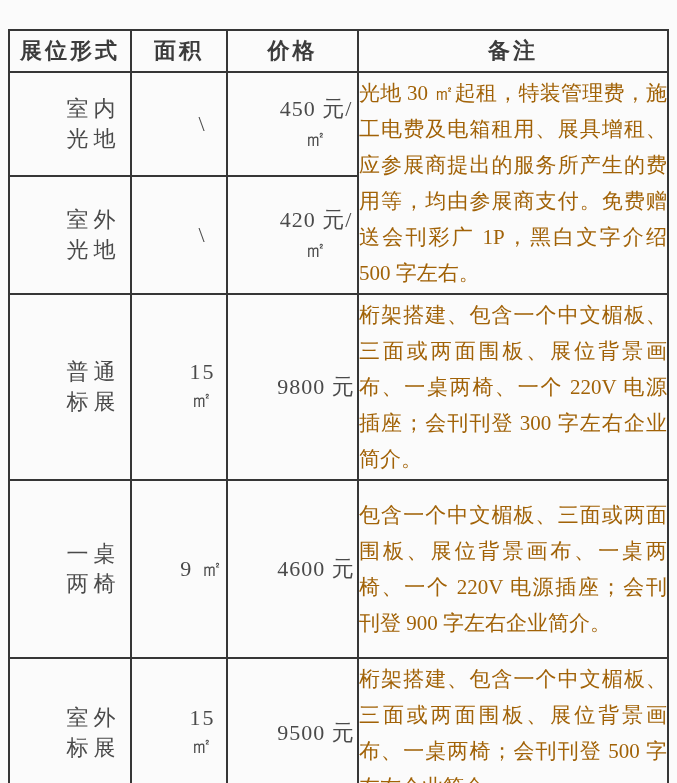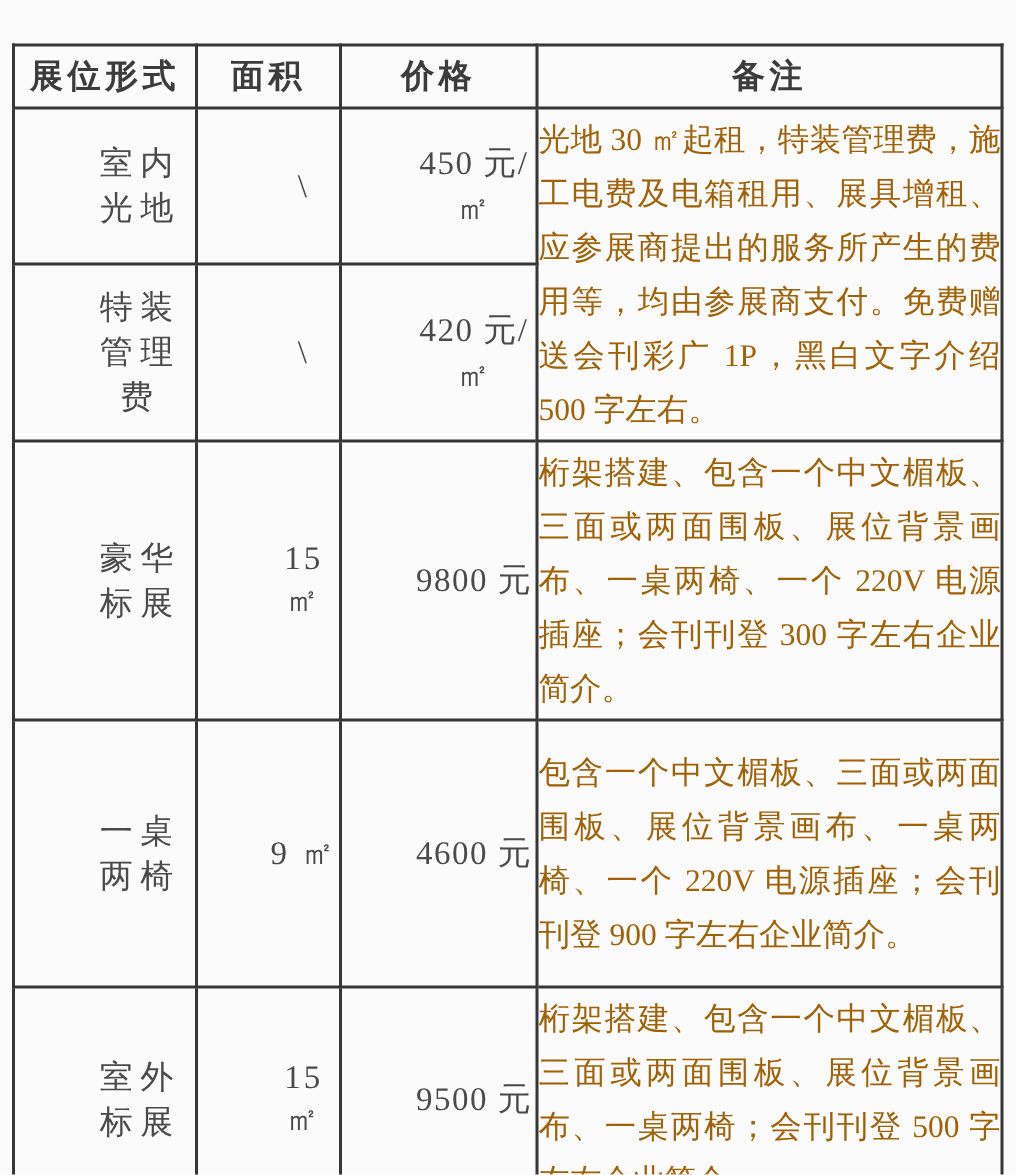--- a/index.html
+++ b/index.html
@@ -88,27 +88,27 @@
       </tr>
 
       <tr class="r1">
         <td class="ccell type-cell">室内光地</td>
         <td class="ccell area-cell">\</td>
         <td class="ccell price-cell">450 元/㎡</td>
         <td class="note-cell" rowspan="2">光地 30 ㎡起租，特装管理费，施工电费及电箱租用、展具增租、应参展商提出的服务所产生的费用等，均由参展商支付。免费赠送会刊彩广 1P，黑白文字介绍 500 字左右。</td>
       </tr>
 
       <tr class="r2">
-        <td class="ccell type-cell">特装管理费</td>
+        <td class="ccell type-cell">室外光地</td>
         <td class="ccell area-cell">\</td>
         <td class="ccell price-cell">420 元/㎡</td>
       </tr>
 
       <tr class="r3">
-        <td class="ccell type-cell">豪华标展</td>
+        <td class="ccell type-cell">普通标展</td>
         <td class="ccell area-cell">15 ㎡</td>
         <td class="ccell price-cell">9800 元</td>
         <td class="note-cell">桁架搭建、包含一个中文楣板、三面或两面围板、展位背景画布、一桌两椅、一个 220V 电源插座；会刊刊登 300 字左右企业简介。</td>
       </tr>
 
       <tr class="r4">
         <td class="ccell type-cell">一桌两椅</td>
         <td class="ccell area-cell">9 ㎡</td>
         <td class="ccell price-cell">4600 元</td>
         <td class="note-cell">包含一个中文楣板、三面或两面围板、展位背景画布、一桌两椅、一个 220V 电源插座；会刊刊登 900 字左右企业简介。</td>

